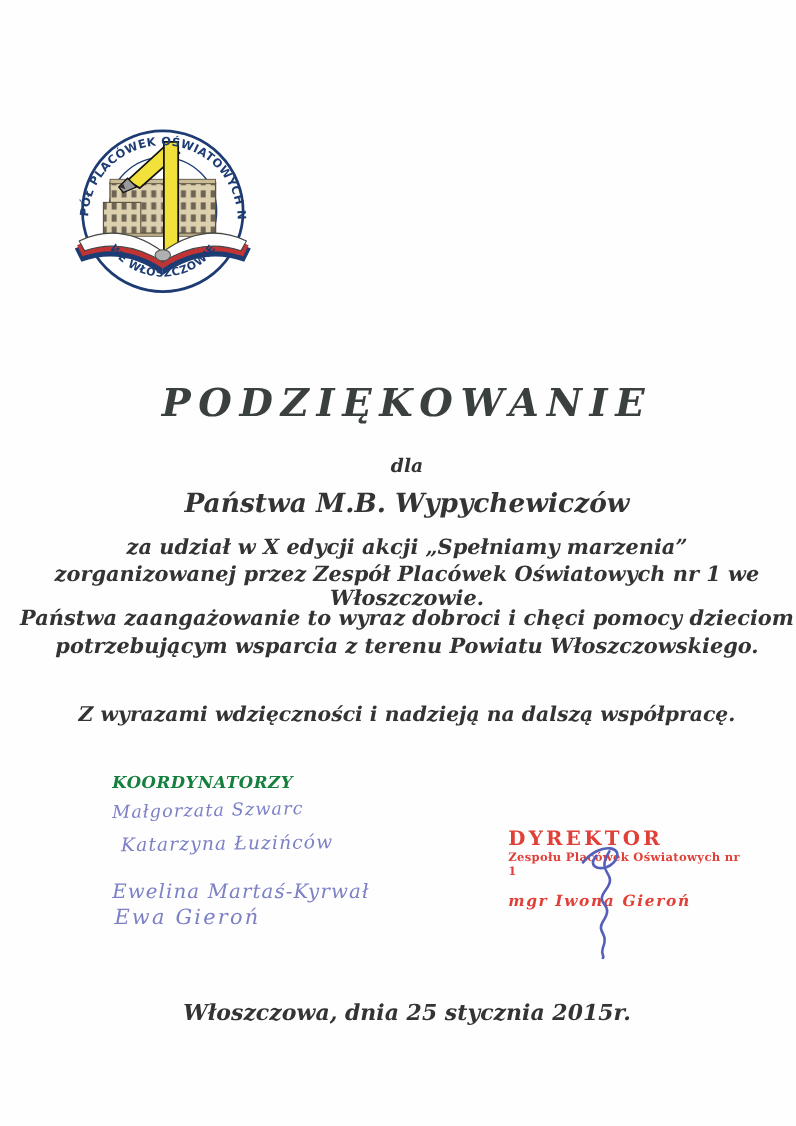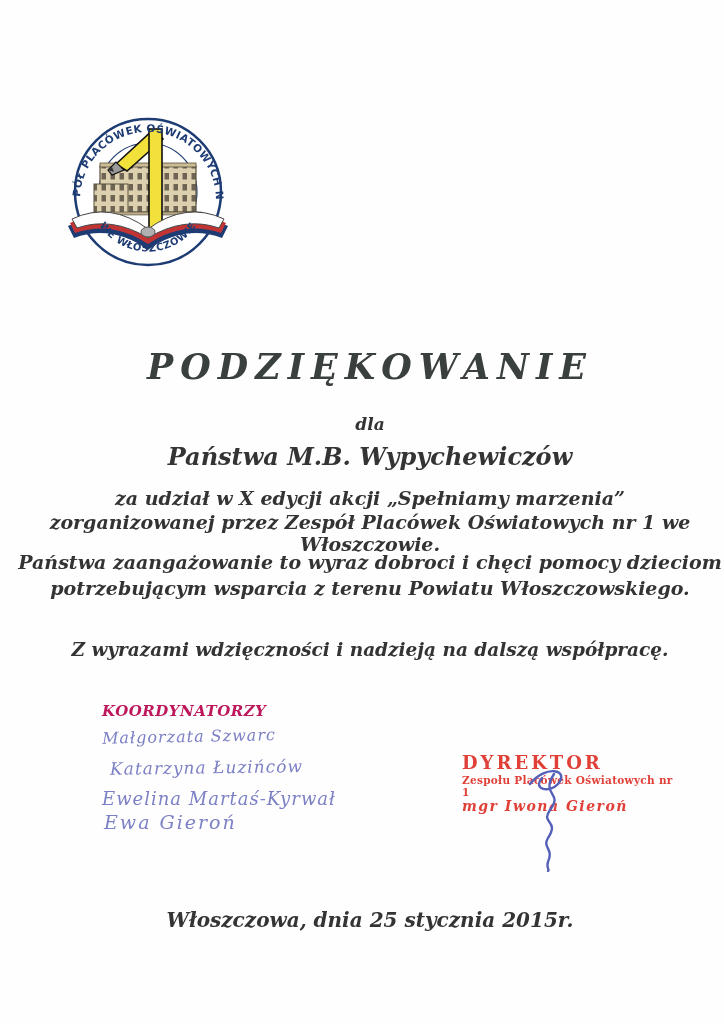--- a/index.html
+++ b/index.html
@@ -30,31 +30,31 @@
   .dla{top:414px; font-size:17px; font-style:italic; font-weight:600;}
   .recipient{top:442px; font-size:24px; font-style:italic; font-weight:600; color:#343434;}
   .body1{top:487px; font-size:19px; font-style:italic; font-weight:600;}
   .body2{top:511px; font-size:19px; font-style:italic; font-weight:600;}
   .para1{top:551px; font-size:19px; font-style:italic; font-weight:600;}
   .para2{top:577px; font-size:19px; font-style:italic; font-weight:600;}
   .closing{top:639px; font-size:18.5px; font-style:italic; font-weight:600;}
   .dateline{top:908px; font-size:20px; font-style:italic; font-weight:600; color:#343434;}
   
   .coord{position:absolute; left:102px; top:702px; width:260px;}
-  .coord-h{font-size:15px; font-weight:bold; font-style:italic; letter-spacing:0.5px; color:#be185d;}
+  .coord-h{font-size:15px; font-weight:bold; font-style:italic; letter-spacing:0.5px; color:#15803d;}
   .sig{font-style:italic; color:#7c80c5; letter-spacing:1px; white-space:nowrap;}
   .sig1{margin-top:6px; font-size:16px; transform:rotate(-1.2deg);}
   .sig2{margin-top:12px; margin-left:8px; font-size:17px; transform:rotate(-0.8deg);}
-  .sig3{margin-top:11px; font-size:18px;}
+  .sig3{margin-top:23px; font-size:18px;}
   .sig4{margin-top:2px; margin-left:2px; font-size:19px; letter-spacing:2px;}
   
   .stamp{position:absolute; left:462px; top:752px; width:220px; color:#e04038;}
   .stamp-title{font-size:18px; letter-spacing:3px; font-weight:600; font-family:"DejaVu Serif","Liberation Serif",serif;}
   .stamp-sub{font-size:10.5px; font-weight:bold; margin-top:1px; letter-spacing:0.3px;}
-  .stamp-name{font-size:14px; font-style:italic; font-weight:600; letter-spacing:1.5px;}
+  .stamp-name{font-size:14px; font-style:italic; font-weight:600; margin-top:14px; letter-spacing:1.5px;}
   .dir-scribble{position:absolute; left:512px; top:762px;}
 </style>
 </head>
 <body>
 
 <div class="page">
 
   <div class="logo">
     <svg width="168" height="152" viewBox="0 0 168 152">
       <defs>

